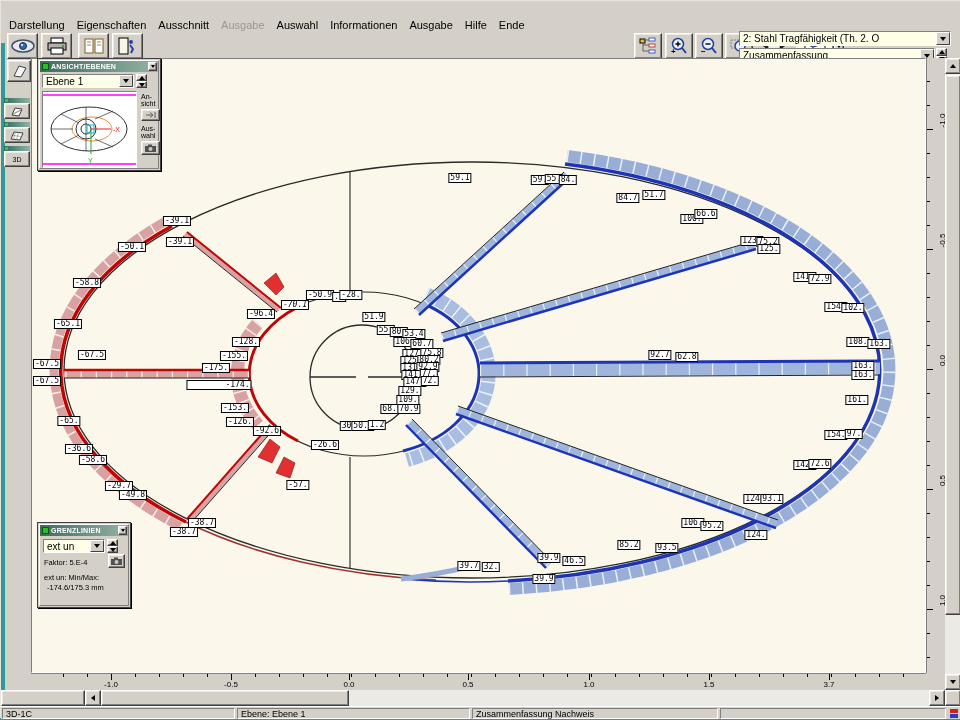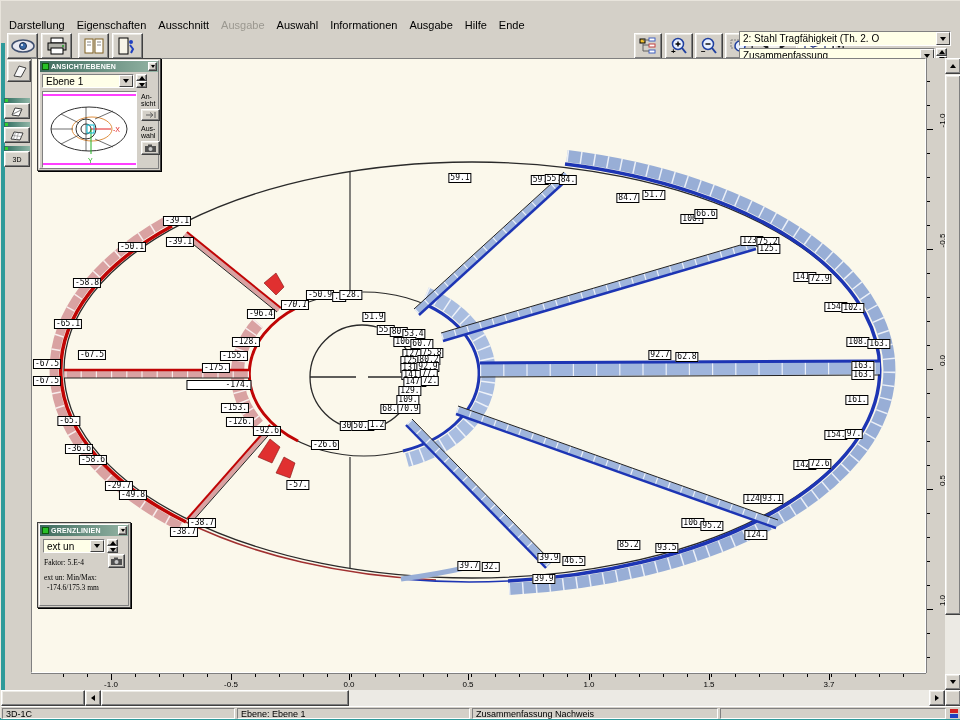--- a/index.html
+++ b/index.html
@@ -81,21 +81,21 @@
 
   
   .fpanel { position:absolute; background:#D4D0C8; border:1px solid #404040; box-shadow:1px 1px 0 #000;
             padding:1px; }
   .fpanel .inner { border:1px solid; border-color:#fff #808080 #808080 #fff; position:relative; width:100%; height:100%; }
   .ptitle { height:11px; background:linear-gradient(90deg,#3E6B5E,#94B4A4); display:flex; align-items:center; }
   .ptitle .picon { width:7px; height:7px; margin:0 2px; background:#28C028; border:1px solid #0A5A0A; position:relative; }
   .ptitle .ptxt { color:#fff; font-size:7px; font-weight:bold; letter-spacing:0.2px; flex:1; }
   .ptitle .pbox { width:9px; height:9px; margin-right:1px; }
   .ptext { font-size:8px; color:#000; position:absolute; white-space:pre-line; }
-  .mono7 { font-family:Liberation Serif, serif; font-size:7.5px; }
+  .mono7 { font-family:Liberation Sans, sans-serif; font-size:7.5px; }
 </style>
 </head>
 <body>
 
 <div id="window">
 
 
   <div id="menubar">
       <span class="menu-item">Darstellung</span>
       <span class="menu-item">Eigenschaften</span>

